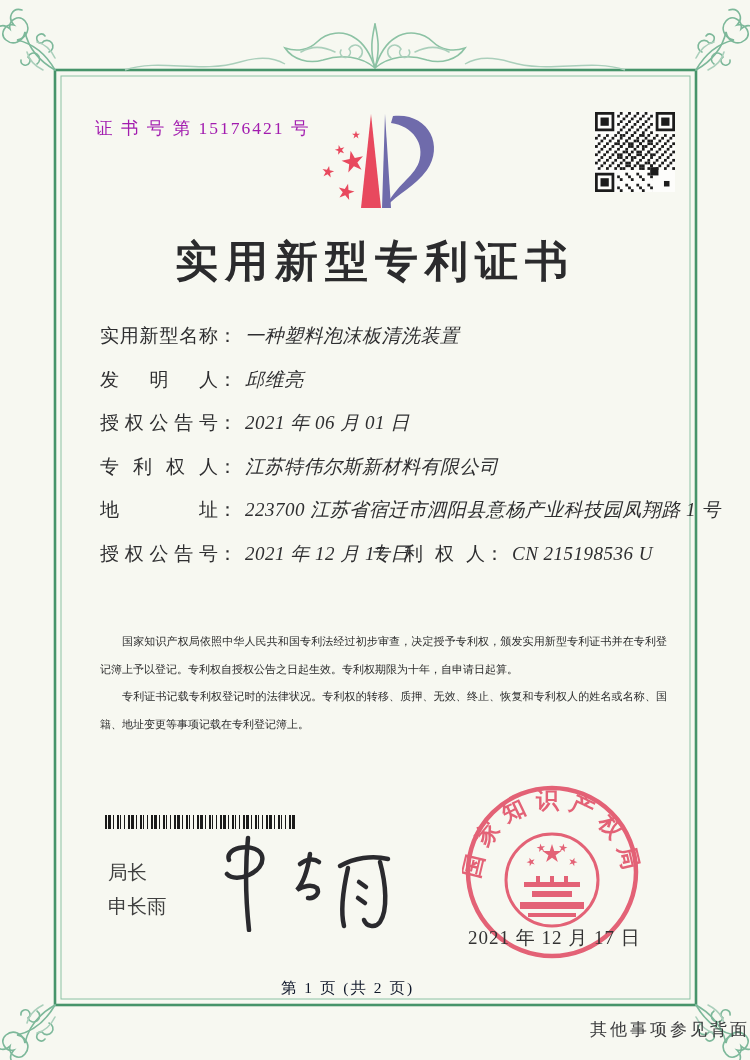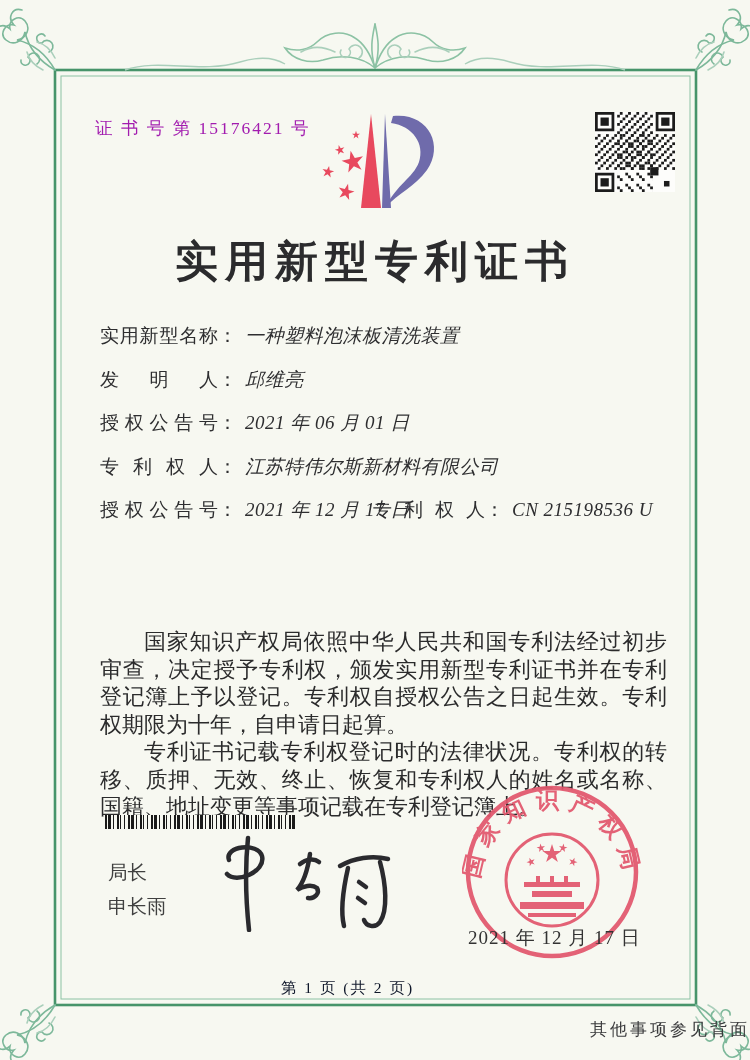--- a/index.html
+++ b/index.html
@@ -14,21 +14,21 @@
   #title{left:0;right:0;top:233px;text-align:center;font-size:43px;font-weight:bold;
     letter-spacing:7px;color:#2b2b2d;margin:0;}
   #fields{left:100px;top:323px;width:566px;font-size:19px;}
   .frow{height:26px;margin-bottom:17.5px;white-space:nowrap;position:relative;}
   .flabel{display:inline-block;width:118px;text-align:justify;text-align-last:justify;
     vertical-align:top;}
   .fcolon{display:inline-block;margin-right:8px;}
   .fvalue{letter-spacing:0.5px;font-style:italic;}
   .second-field{position:absolute;left:273px;top:0;}
   .second-field .flabel{width:112px;}
-  #paragraphs{left:100px;top:628px;width:567px;font-size:22px;line-height:27.5px;
+  #paragraphs{left:100px;top:628px;width:567px;font-size:11px;line-height:27.5px;
     text-align:justify;color:#2b2b2c;}
   #paragraphs p{margin:0;text-indent:2em;}
   #barcode{left:105px;top:815px;width:190px;height:14px;
     background:repeating-linear-gradient(90deg,
       #1a1a1a 0 2px,#f7f8f1 2px 3px,#1a1a1a 3px 6px,#f7f8f1 6px 8px,
       #1a1a1a 8px 9px,#f7f8f1 9px 12px,#1a1a1a 12px 14px,#f7f8f1 14px 15px,
       #1a1a1a 15px 16px,#f7f8f1 16px 19px,#1a1a1a 19px 20px,#f7f8f1 20px 23px);}
   #sig-block{left:108px;top:856px;font-size:19.5px;line-height:34px;color:#404040;}
   #seal-date{left:468px;top:925px;font-size:19px;letter-spacing:1px;color:#333;}
   #footer-page{left:0;right:55px;top:978px;text-align:center;font-size:15.5px;
@@ -146,20 +146,23 @@
   <div class="frow">
     <span class="flabel">发明人</span><span class="fcolon">：</span><span class="fvalue">邱维亮</span>
   </div>
   <div class="frow">
     <span class="flabel">授权公告号</span><span class="fcolon">：</span><span class="fvalue">2021 年 06 月 01 日</span>
   </div>
   <div class="frow">
     <span class="flabel">专利权人</span><span class="fcolon">：</span><span class="fvalue">江苏特伟尔斯新材料有限公司</span>
   </div>
   <div class="frow">
+    <span class="flabel">地址</span><span class="fcolon">：</span><span class="fvalue">223700 江苏省宿迁市泗阳县意杨产业科技园凤翔路 1 号</span>
+  </div>
+  <div class="frow">
     <span class="flabel">授权公告号</span><span class="fcolon">：</span><span class="fvalue">2021 年 12 月 17 日</span>
     <span class="second-field">
       <span class="flabel">专利权人</span><span class="fcolon">：</span><span class="fvalue">CN 215198536 U</span>
     </span>
   </div>
 </div>
 
 <div class="abs" id="paragraphs">
   <p>国家知识产权局依照中华人民共和国专利法经过初步审查，决定授予专利权，颁发实用新型专利证书并在专利登记簿上予以登记。专利权自授权公告之日起生效。专利权期限为十年，自申请日起算。</p>
   <p>专利证书记载专利权登记时的法律状况。专利权的转移、质押、无效、终止、恢复和专利权人的姓名或名称、国籍、地址变更等事项记载在专利登记簿上。</p>

